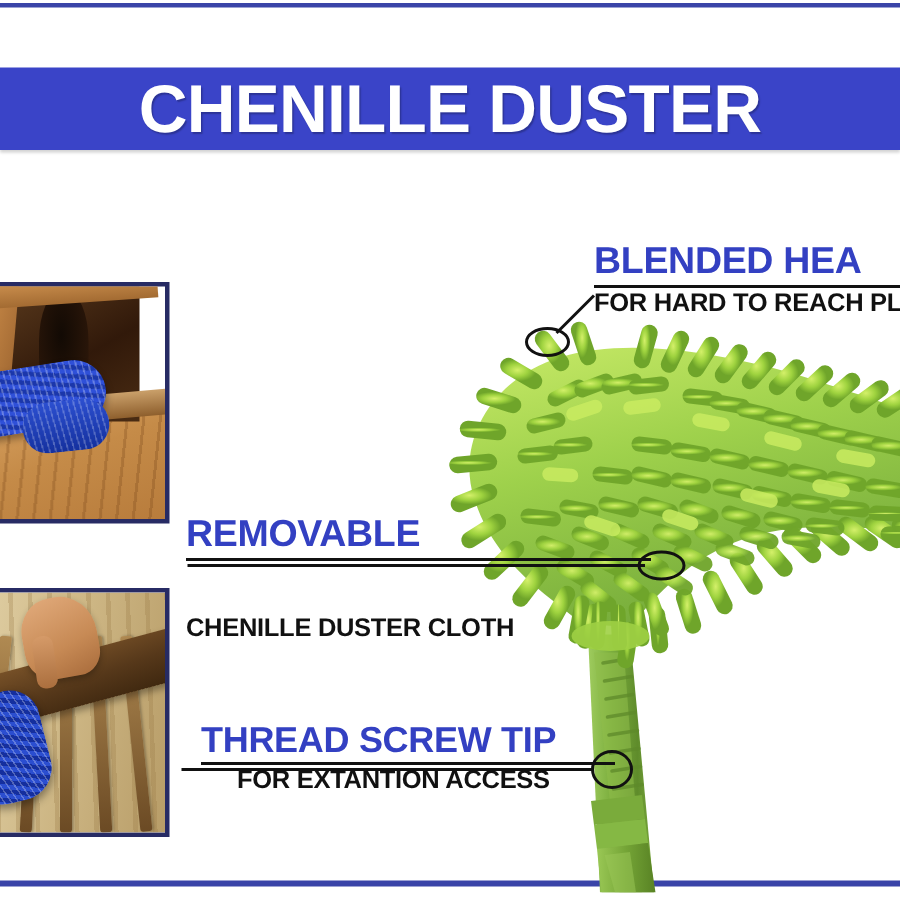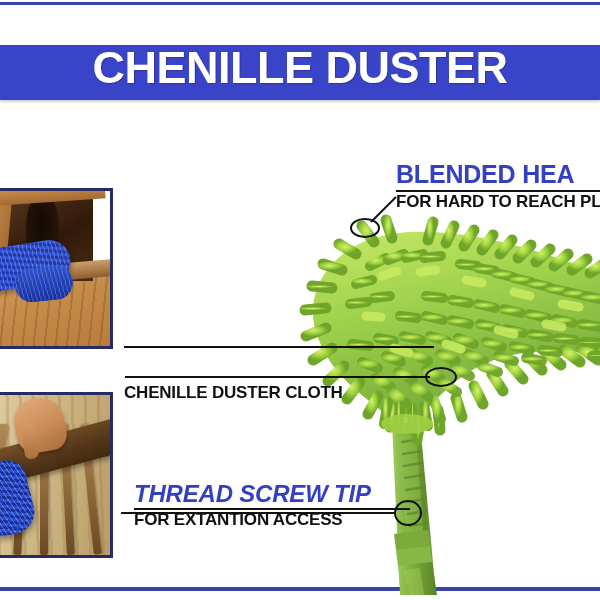--- a/index.html
+++ b/index.html
@@ -30,20 +30,21 @@
     background: #3a44a8;
   }
 
   
   .banner {
     position: absolute;
     left: 0; top: 45px;
     width: 600px; height: 55px;
     background: #3a44c8;
     display: flex;
+    align-items: center;
     justify-content: center;
     box-shadow: 0 2px 2px rgba(0,0,0,.18);
   }
   .banner-title {
     color: #ffffff;
     font-size: 45px;
     font-weight: bold;
     letter-spacing: -0.5px;
     line-height: 1;
     white-space: nowrap;
@@ -212,22 +213,22 @@
   .co-head .callout-title { font-size: 25px; }
   .co-head .callout-sub  { font-size: 17px; }
   .co-head .callout-rule { width: 238px; }
 
   .co-remove { left: 124px; top: 344px; }
   .co-remove .callout-title { font-size: 25px; }
   .co-remove .callout-sub  { font-size: 17px; margin-top: 36px; }
   .co-remove .callout-rule { width: 310px; }
 
   .co-thread { left: 134px; top: 482px; }
-  .co-thread .callout-title { font-size: 24px; font-style: italic; }
-  .co-thread .callout-sub  { font-size: 17px; }
+  .co-thread .callout-title { font-size: 24px; }
+  .co-thread .callout-sub  { font-size: 17px; margin-left: 24px; }
   .co-thread .callout-rule { width: 276px; }
 
   .leaders { position: absolute; left: 0; top: 0; width: 600px; height: 600px; pointer-events: none; }
 </style>
 </head>
 <body>
 
 <div id="page">
 
   <div class="rule-top"></div>
@@ -460,20 +461,21 @@
     <ellipse cx="408" cy="513" rx="13" ry="12" fill="none" stroke="#111111" stroke-width="2"></ellipse>
   </svg>
 
   <div class="callout co-head">
     <div class="callout-title">BLENDED HEA</div>
     <div class="callout-rule"></div>
     <div class="callout-sub">FOR HARD TO REACH PL</div>
   </div>
 
   <div class="callout co-remove">
+    <div class="callout-title">REMOVABLE</div>
     <div class="callout-rule"></div>
     <div class="callout-sub">CHENILLE DUSTER CLOTH</div>
   </div>
 
   <div class="callout co-thread">
     <div class="callout-title">THREAD SCREW TIP</div>
     <div class="callout-rule"></div>
     <div class="callout-sub">FOR EXTANTION ACCESS</div>
   </div>
 

